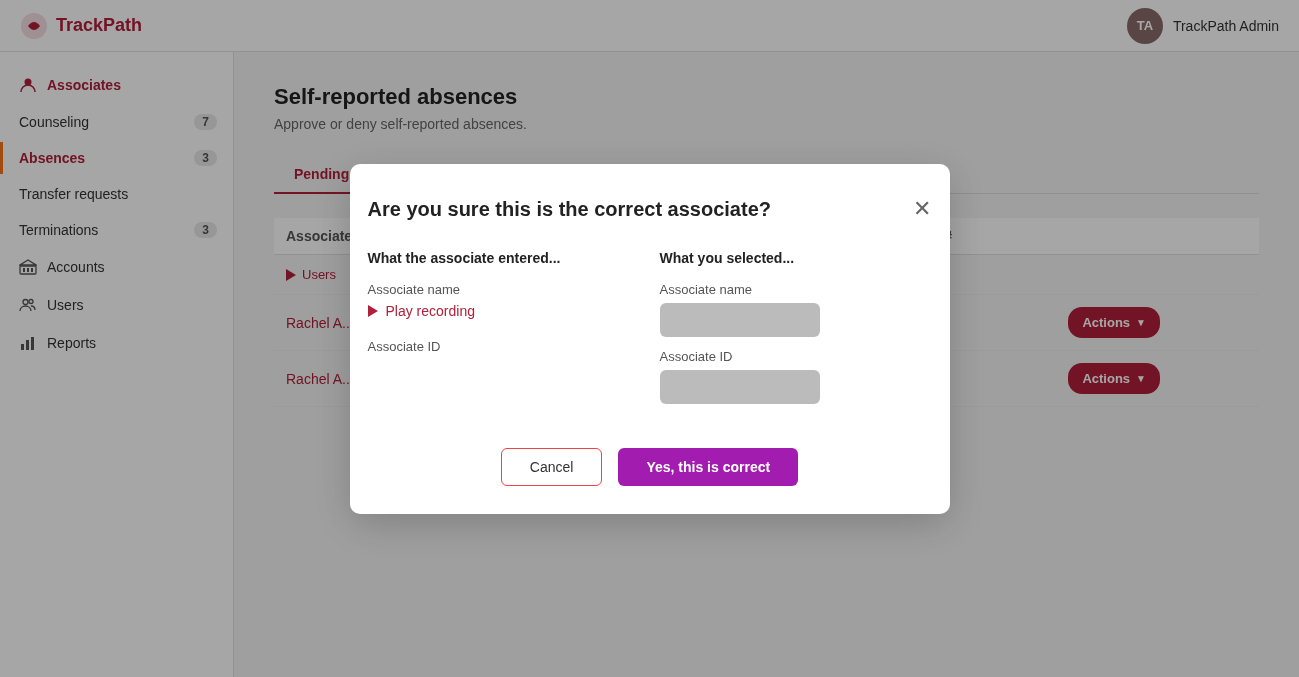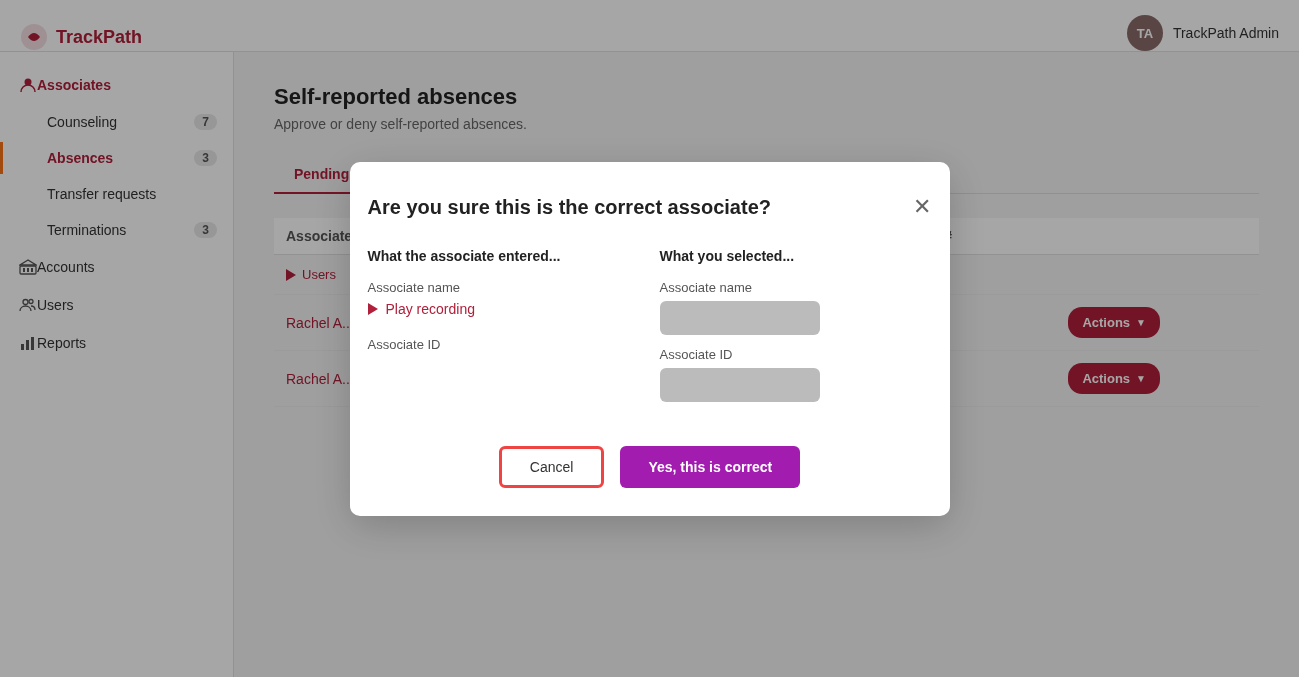--- a/index.html
+++ b/index.html
@@ -1,20 +1,20 @@
 <!DOCTYPE html>
 <html><head>
   <meta charset="utf-8">
   <style>
     * { box-sizing: border-box; margin: 0; padding: 0; }
     body { font-family: -apple-system, BlinkMacSystemFont, 'Segoe UI', sans-serif; background: #f5f5f5; height: 677px; overflow: hidden; display: flex; flex-direction: column; }
 
     
     .topnav {
-      display: flex; align-items: flex-end; justify-content: space-between;
+      display: flex; align-items: center; justify-content: space-between;
       background: #fff; height: 52px; padding: 0 20px;
       border-bottom: 1px solid #e0e0e0; z-index: 10;
     }
     .logo { display: flex; align-items: center; gap: 8px; }
     .logo-icon { width: 28px; height: 28px; }
     .logo-text { font-size: 18px; font-weight: 700; color: #b0203a; }
     .user-info { display: flex; align-items: center; gap: 10px; }
     .avatar {
       width: 36px; height: 36px; border-radius: 50%; background: #8b6a6a;
       display: flex; align-items: center; justify-content: center;
@@ -31,27 +31,27 @@
       padding: 16px 0; display: flex; flex-direction: column; gap: 4px;
       overflow-y: auto;
     }
     .sidebar-item {
       display: flex; align-items: center; justify-content: space-between;
       padding: 8px 16px; cursor: pointer; font-size: 14px; color: #333;
       border-left: 3px solid transparent;
     }
     .sidebar-item.active { border-left: 3px solid #b0203a; color: #b0203a; font-weight: 600; }
     .sidebar-item.active-parent { color: #b0203a; font-weight: 600; }
-    .sidebar-item-left { display: flex; align-items: center; gap: 0; }
+    .sidebar-item-left { display: flex; align-items: center; gap: 10px; }
     .sidebar-icon { width: 18px; height: 18px; display: flex; align-items: center; justify-content: center; }
     .badge {
       background: #e8e8e8; color: #555; font-size: 12px; font-weight: 600;
       border-radius: 10px; padding: 1px 8px; min-width: 22px; text-align: center;
     }
-    .sub-item { padding-left: 44px; font-size: 14px; color: #333; gap: 44px; }
+    .sub-item { padding-left: 16px; font-size: 14px; color: #333; gap: 44px; }
     .sub-item.active { color: #b0203a; font-weight: 600; border-left: 3px solid #f97316; }
 
     
     .main { flex: 1; padding: 32px 40px; overflow-y: auto; position: relative; }
     .page-title { font-size: 22px; font-weight: 700; color: #222; margin-bottom: 6px; }
     .page-subtitle { font-size: 14px; color: #666; margin-bottom: 24px; }
 
     
     .tabs { display: flex; border-bottom: 1px solid #ddd; margin-bottom: 24px; gap: 0; }
     .tab {
@@ -97,21 +97,21 @@
     .modal-body { display: flex; gap: 20px; margin-bottom: 32px; }
     .modal-col { flex: 1; }
     .modal-col-title { font-size: 14px; font-weight: 700; color: #222; margin-bottom: 16px; }
     .field-label { font-size: 13px; color: #555; margin-bottom: 6px; }
     .play-recording { display: flex; align-items: center; gap: 8px; color: #b0203a; font-size: 14px; cursor: pointer; margin-bottom: 20px; }
     .placeholder-bar {
       height: 34px; background: #bbb; border-radius: 6px; width: 160px; margin-bottom: 12px;
     }
     .modal-footer { display: flex; justify-content: center; gap: 16px; }
     .btn-cancel {
-      background: #fff; border: 3px solid #ef4444; color: #333; border-radius: 6px;
+      background: #fff; border: 1px solid #ef4444; color: #333; border-radius: 6px;
       padding: 10px 28px; font-size: 14px; font-weight: 500; cursor: pointer;
     }
     .btn-confirm {
       background: #a21caf; color: #fff; border: none; border-radius: 6px;
       padding: 10px 28px; font-size: 14px; font-weight: 600; cursor: pointer;
     }
   </style>
 </head>
 <body>
 

